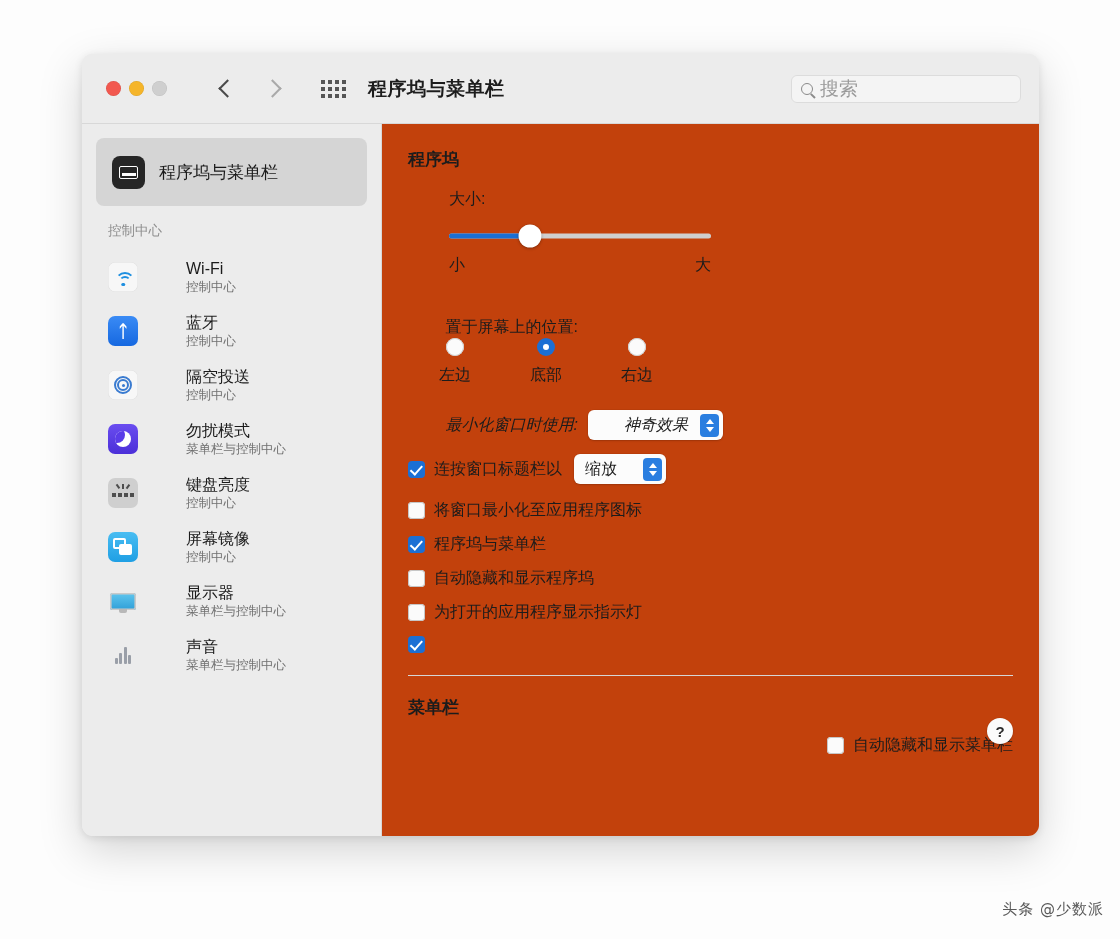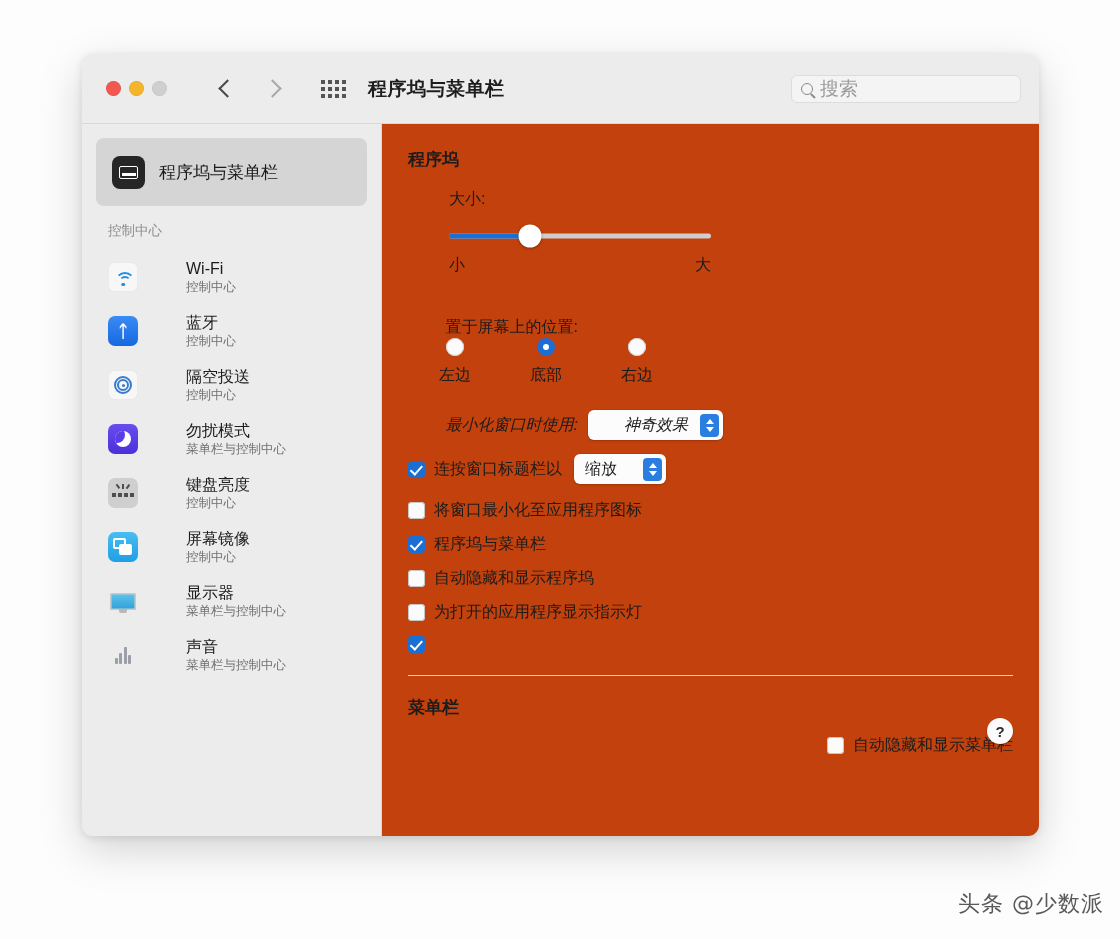--- a/index.html
+++ b/index.html
@@ -332,21 +332,21 @@
     position: absolute; right: 26px; top: 42px;
     width: 26px; height: 26px; border-radius: 50%;
     background: #fbfbfb; box-shadow: 0 1px 2px rgba(0,0,0,.18), 0 0 0 .5px rgba(0,0,0,.06);
     display: flex; align-items: center; justify-content: center;
     font-size: 15px; font-weight: 700; color: #2b2b2b;
   }
 
   
   .watermark {
     position: absolute; right: 16px; bottom: 20px;
-    font-size: 22px; color: #5a5a5a; letter-spacing: 1px;
+    font-size: 15px; color: #5a5a5a; letter-spacing: 1px;
     font-family: "DejaVu Sans", sans-serif;
   }
 </style>
 </head>
 <body>
 
 <div class="window">
 
   <div class="titlebar">
     <div class="lights">

